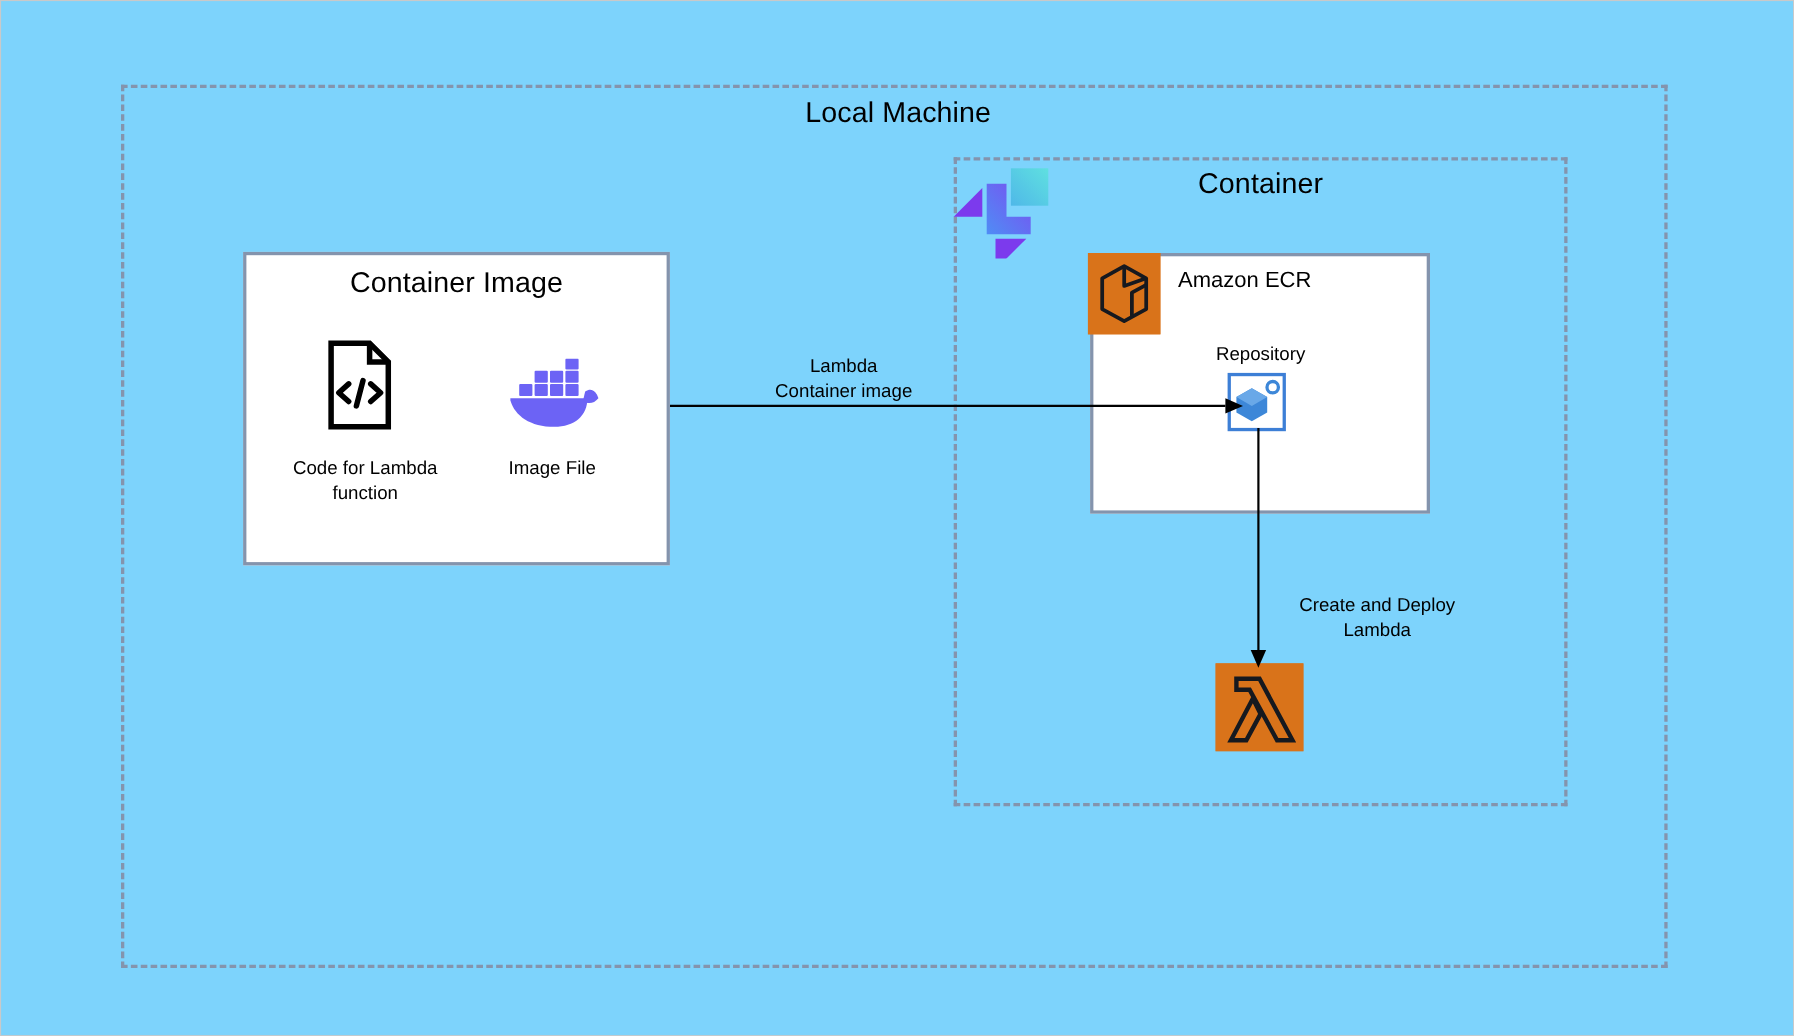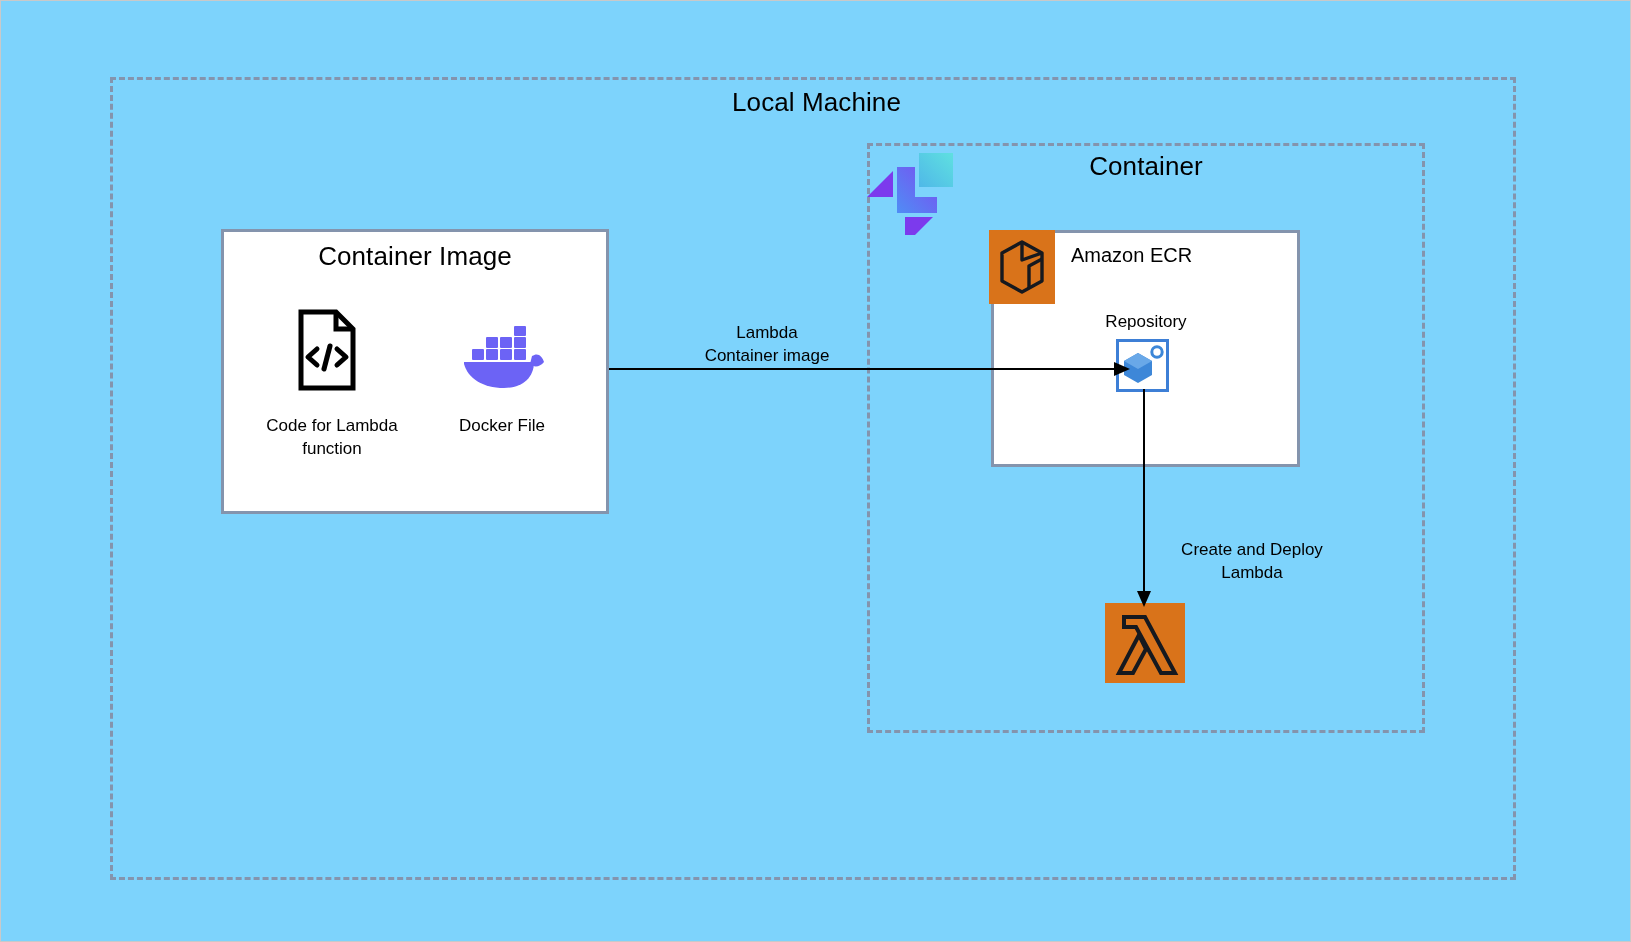--- a/index.html
+++ b/index.html
@@ -192,21 +192,21 @@
         <rect x="58" y="11" width="12" height="11" rx="1"></rect>
 
         <rect x="58" y="0" width="12" height="10" rx="1"></rect>
 
         <path d="M8,36 L78,36 C78,52 66,62 48,62 C26,62 12,52 8,38 Z"></path>
 
         <path d="M76,30 C82,26 86,30 88,36 C84,41 78,42 74,38 Z"></path>
       </g>
     </svg>
   </div>
-  <div class="caption" id="docker-caption">Docker File</div>
+  <div class="caption" id="docker-caption">Image File</div>
 
   <div class="solid-box" id="ecr-box"></div>
 
   <div class="aws-tile" id="ecr-icon-tile">
     <svg width="66" height="74" viewBox="0 0 66 74" xmlns="http://www.w3.org/2000/svg">
       <rect x="0" y="0" width="66" height="74" fill="#D9731A"></rect>
       <g fill="none" stroke="#16191f" stroke-width="3.4" stroke-linejoin="round">
 
         <path d="M13,23 L33,12 L53,23 L53,51 L33,62 L13,51 Z"></path>
 

